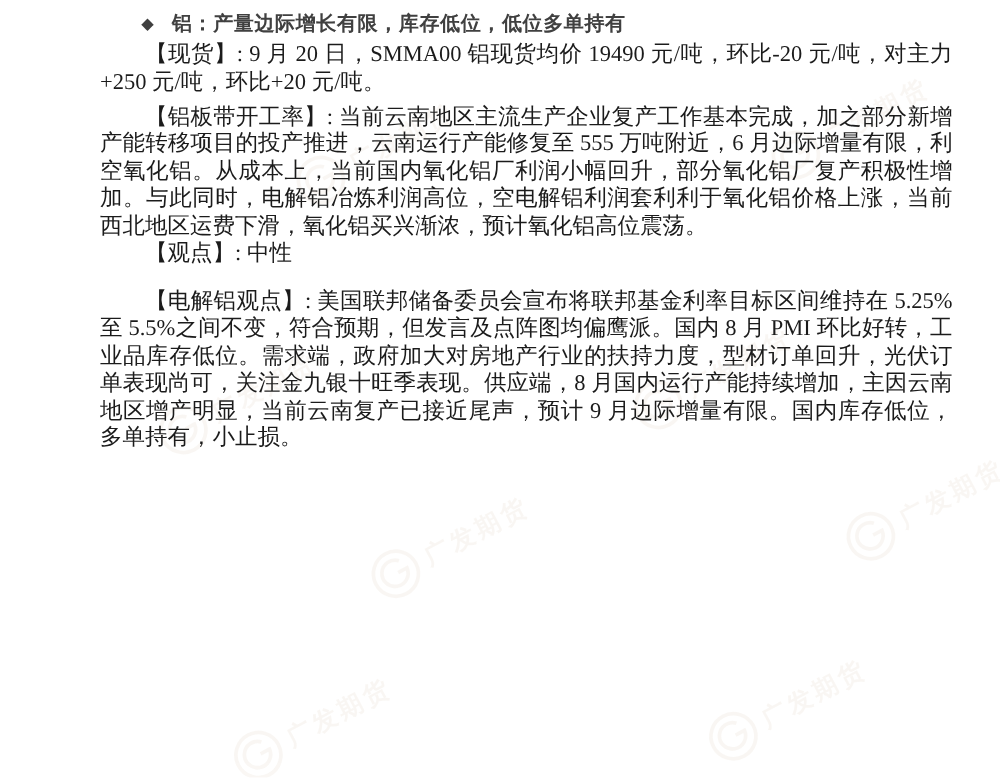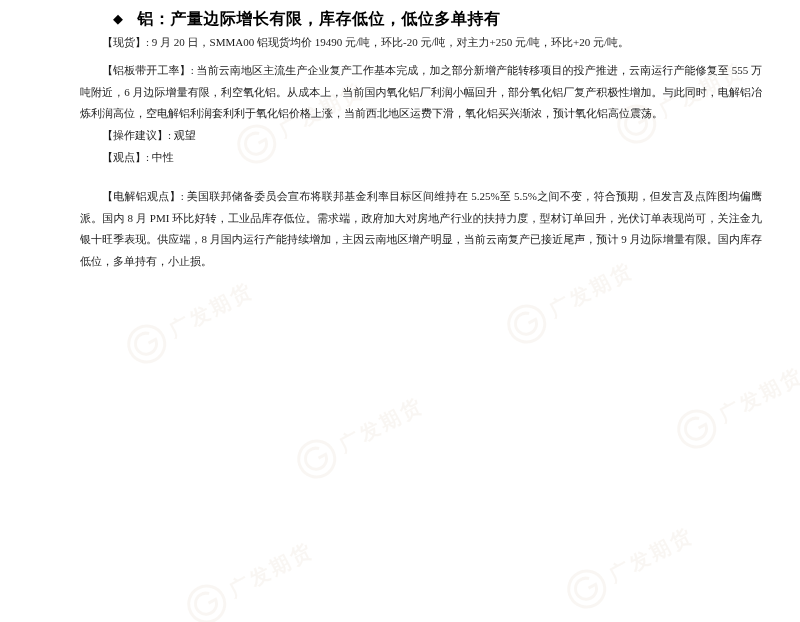--- a/index.html
+++ b/index.html
@@ -37,21 +37,21 @@
     letter-spacing: 0.5px;
     line-height: 23px;
     margin-bottom: 2px;
     white-space: nowrap;
   }
   .headline .bullet { font-size: 13px; margin-right: 14px; vertical-align: 1px; }
 
   .report-body p {
     margin: 0;
     text-indent: 2em;
-    font-size: 11px;
+    font-size: 18px;
     line-height: 21.8px;
     text-align: justify;
   }
   .report-body p.gap-after { margin-bottom: 6px; }
   .report-body p.gap-before { margin-top: 17px; }
 </style>
 </head>
 <body>
 
 <div class="wm-layer">
@@ -114,33 +114,32 @@
   <div class="wm-unit" style="left: 560px; top: 545px; color: rgb(193, 166, 133);">
     <svg width="42" height="42" viewBox="0 0 42 42">
       <circle cx="21" cy="21" r="18" fill="none" stroke="currentColor" stroke-width="3"></circle>
       <path d="M28 13 A10.5 10.5 0 1 0 31 21 L 23 21" fill="none" stroke="currentColor" stroke-width="3"></path>
     </svg>
     <span class="wm-text">广发期货</span>
   </div>
 </div>
 
 <div class="doc">
-  <div class="headline" style="color: #000000;">
+  <div class="headline" style="color: #404040;">
     <span class="bullet">◆</span><span>铝：产量边际增长有限，库存低位，低位多单持有</span>
   </div>
   <div class="report-body">
   <p class="gap-after"><span class="sec-label">【现货】:</span><span class="sec-text"> 9 月 20 日，SMMA00 铝现货均价 19490 元/吨，环比-20 元/吨，对主力+250 元/吨，环比+20 元/吨。</span></p>
 
 
 
 
 
   <p><span class="sec-label">【铝板带开工率】:</span><span class="sec-text"> 当前云南地区主流生产企业复产工作基本完成，加之部分新增产能转移项目的投产推进，云南运行产能修复至 555 万吨附近，6 月边际增量有限，利空氧化铝。从成本上，当前国内氧化铝厂利润小幅回升，部分氧化铝厂复产积极性增加。与此同时，电解铝冶炼利润高位，空电解铝利润套利利于氧化铝价格上涨，当前西北地区运费下滑，氧化铝买兴渐浓，预计氧化铝高位震荡。</span></p>
 
-  <p><span class="sec-label">【操作建议】:</span><span class="sec-text"> 观望</span></p>
 
   <p><span class="sec-label">【观点】:</span><span class="sec-text"> 中性</span></p>
 
   <p class="gap-before"><span class="sec-label">【电解铝观点】:</span><span class="sec-text"> 美国联邦储备委员会宣布将联邦基金利率目标区间维持在 5.25%至 5.5%之间不变，符合预期，但发言及点阵图均偏鹰派。国内 8 月 PMI 环比好转，工业品库存低位。需求端，政府加大对房地产行业的扶持力度，型材订单回升，光伏订单表现尚可，关注金九银十旺季表现。供应端，8 月国内运行产能持续增加，主因云南地区增产明显，当前云南复产已接近尾声，预计 9 月边际增量有限。国内库存低位，多单持有，小止损。</span></p>
 
   <p></p>
 
 </div>
 </div>
 

